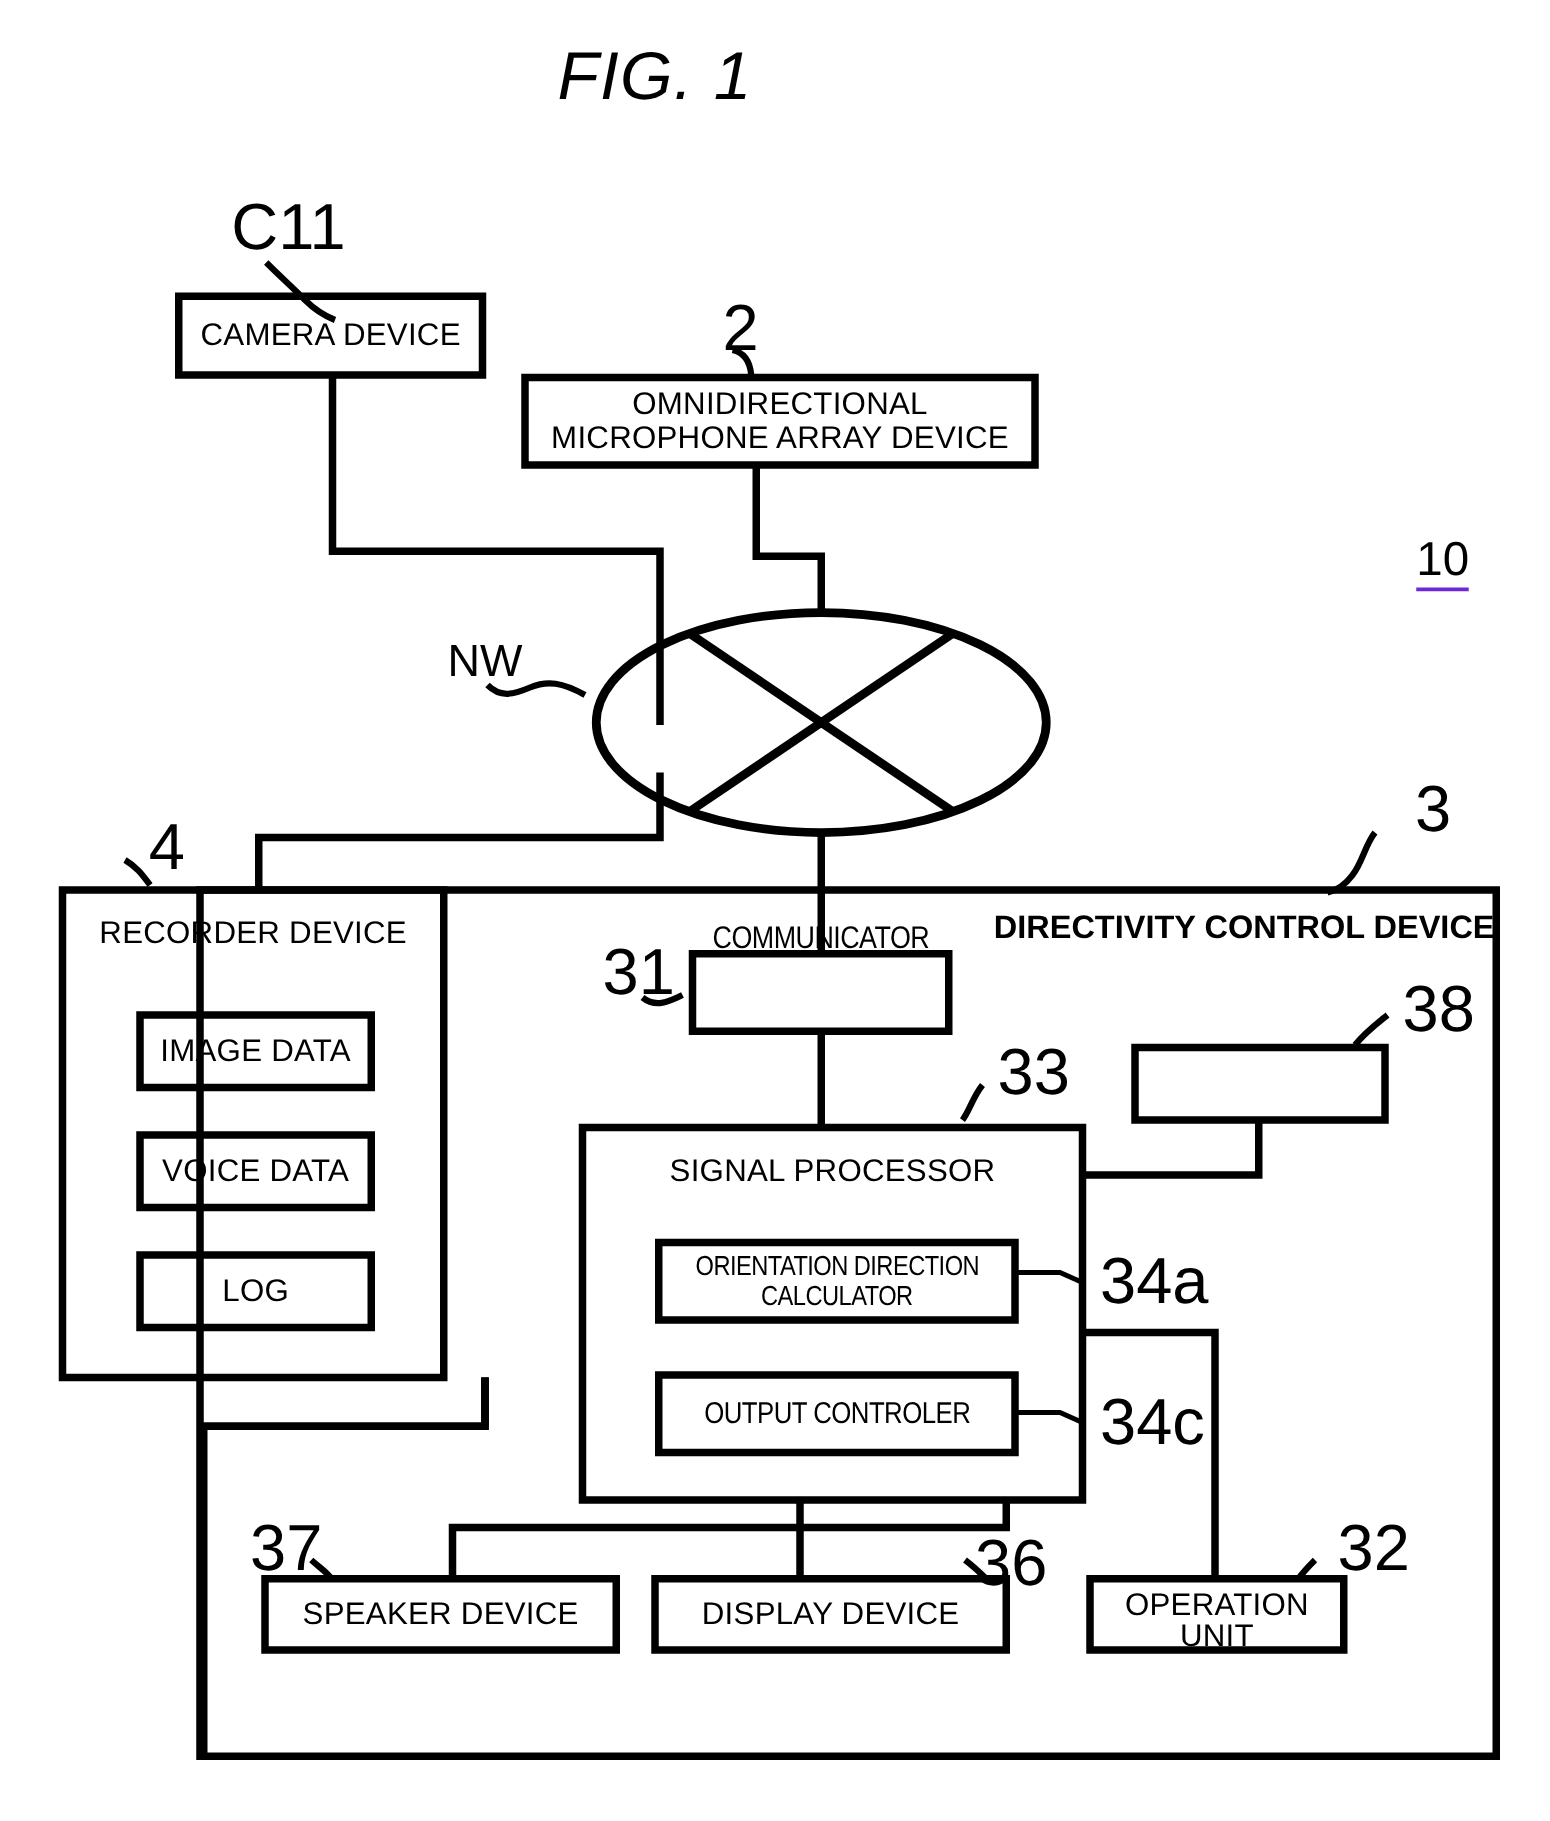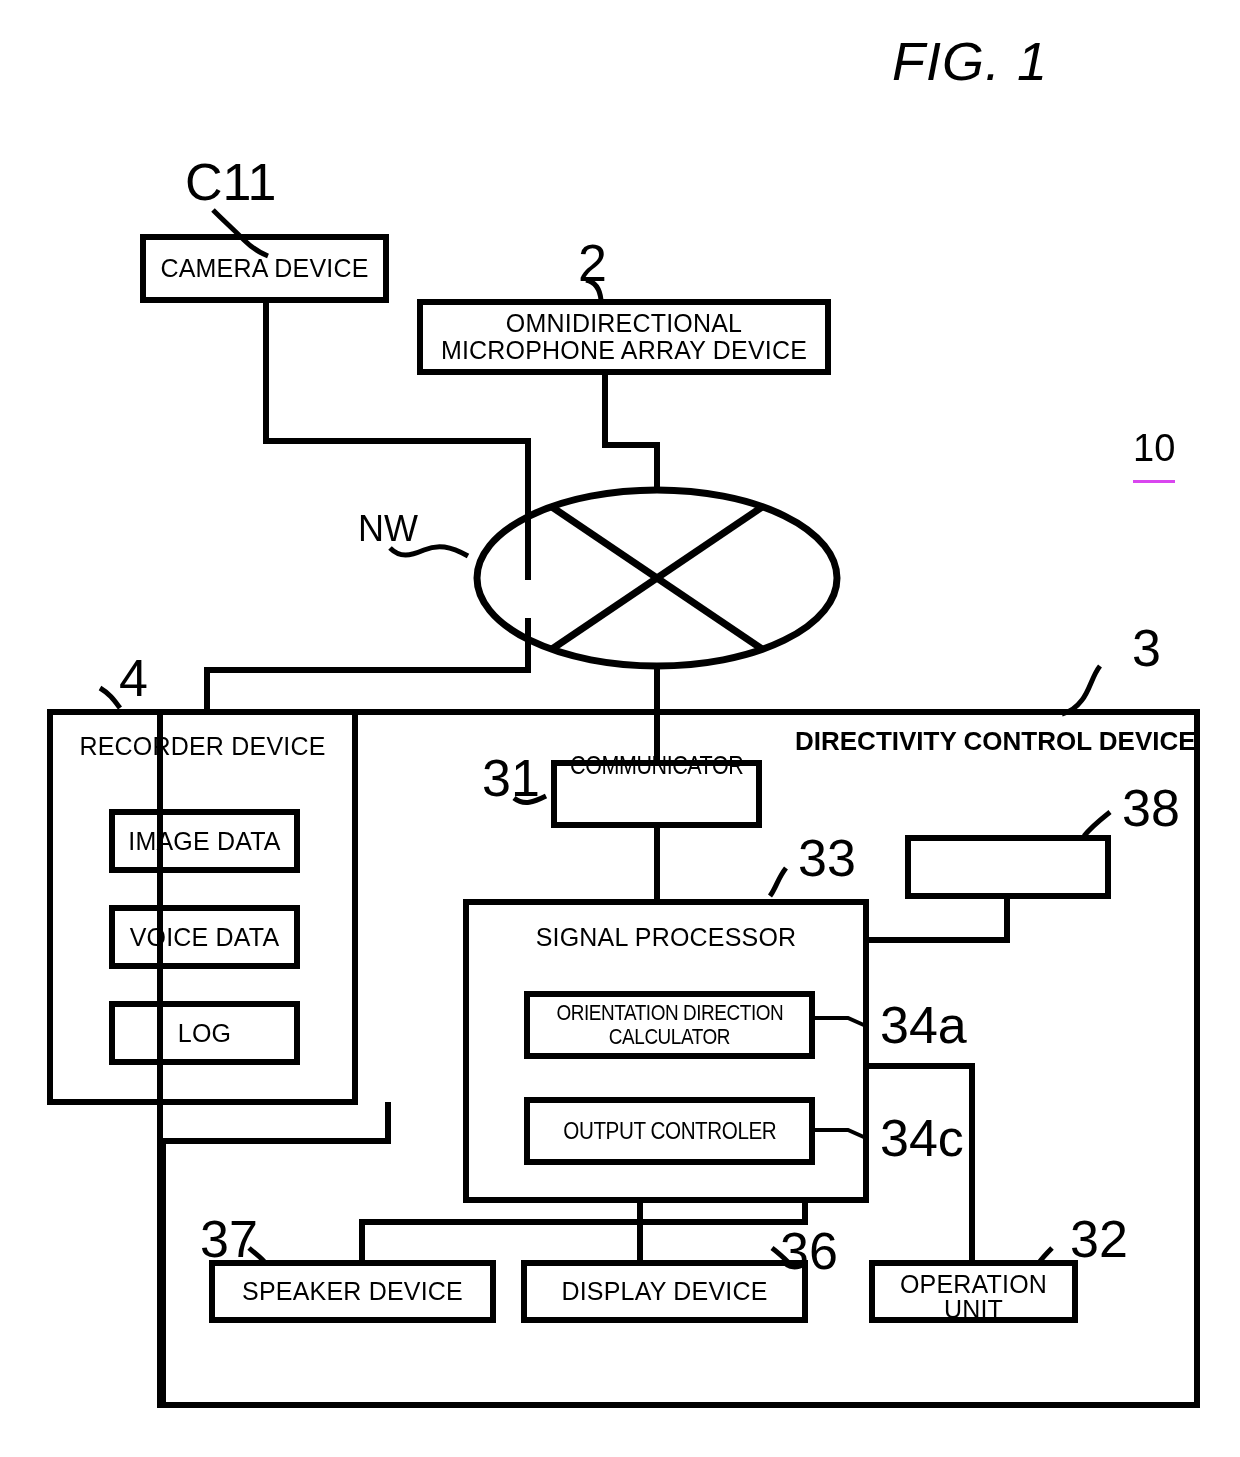--- a/index.html
+++ b/index.html
@@ -21,21 +21,21 @@
     left: 0;
     top: 0;
     width: 1240px;
     height: 1457px;
   }
   .fig-title {
     position: absolute;
     left: 0;
     top: 30px;
     width: 1048px;
-    text-align: right;
+    text-align: center;
     font-size: 54px;
     font-style: italic;
     font-weight: 500;
     letter-spacing: 1px;
     font-family: "Liberation Sans", sans-serif;
   }
   .box-label {
     position: absolute;
     display: flex;
     align-items: center;
@@ -51,22 +51,22 @@
     position: absolute;
     font-family: "Liberation Sans", sans-serif;
     font-size: 52px;
     font-weight: 400;
     letter-spacing: 0px;
   }
   .ref-sys {
     position: absolute;
     font-size: 38px;
     font-family: "Liberation Sans", sans-serif;
-    border-bottom: 3px solid #d946ef;
-    padding-bottom: 10px;
+    border-bottom: 3px solid #6d28d9;
+    padding-bottom: 0;
   }
   .nw-label {
     position: absolute;
     font-size: 36px;
     font-family: "Liberation Sans", sans-serif;
   }
   .condensed {
     transform: scaleX(0.86);
     transform-origin: center center;
     letter-spacing: -0.5px;
@@ -199,21 +199,21 @@
     <span>LOG</span>
   </div>
 
   <div class="hdr-inside" style="left:795px; top:726px;font-weight:bold;">
     <span>DIRECTIVITY CONTROL DEVICE</span>
   </div>
   <div class="ref-num" style="left:1132px; top:618px;">
     <span>3</span>
   </div>
 
-  <div class="box-label" style="left:554px; top:734px; width:205px; height:62px;">
+  <div class="box-label" style="left:554px; top:719px; width:205px; height:62px;">
     <span class="condensed">COMMUNICATOR</span>
   </div>
   <div class="ref-num" style="left:482px; top:748px;">
     <span>31</span>
   </div>
 
   <div class="ref-num" style="left:1122px; top:778px;">
     <span>38</span>
   </div>
 

